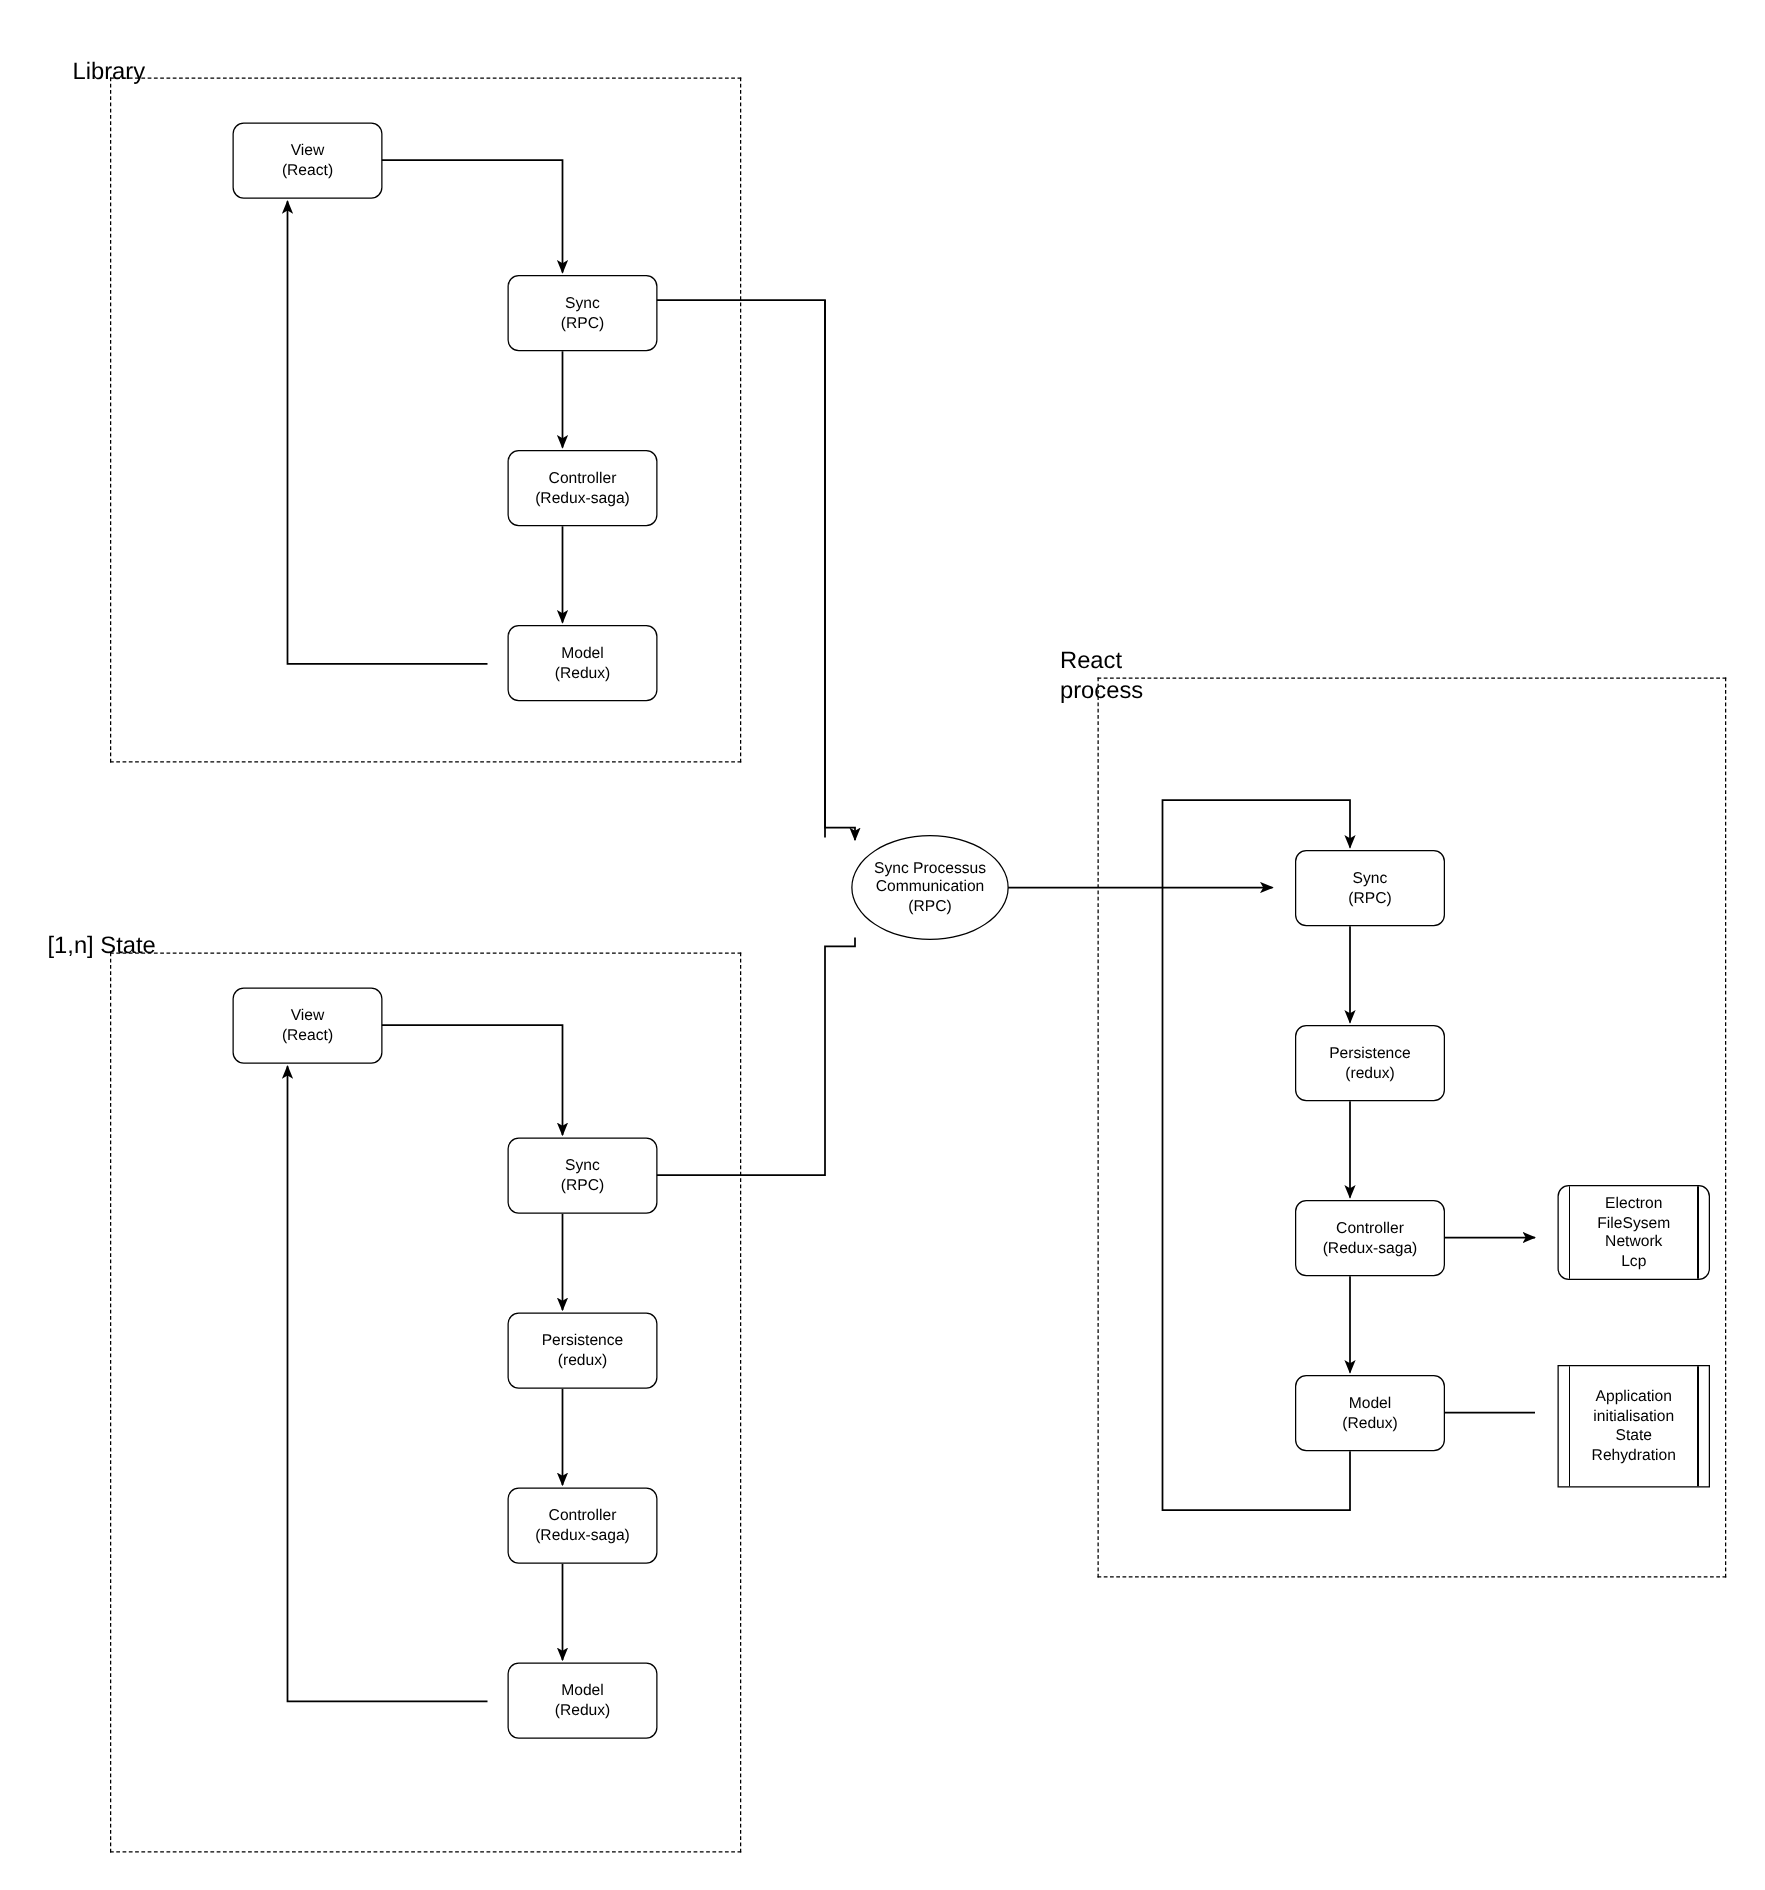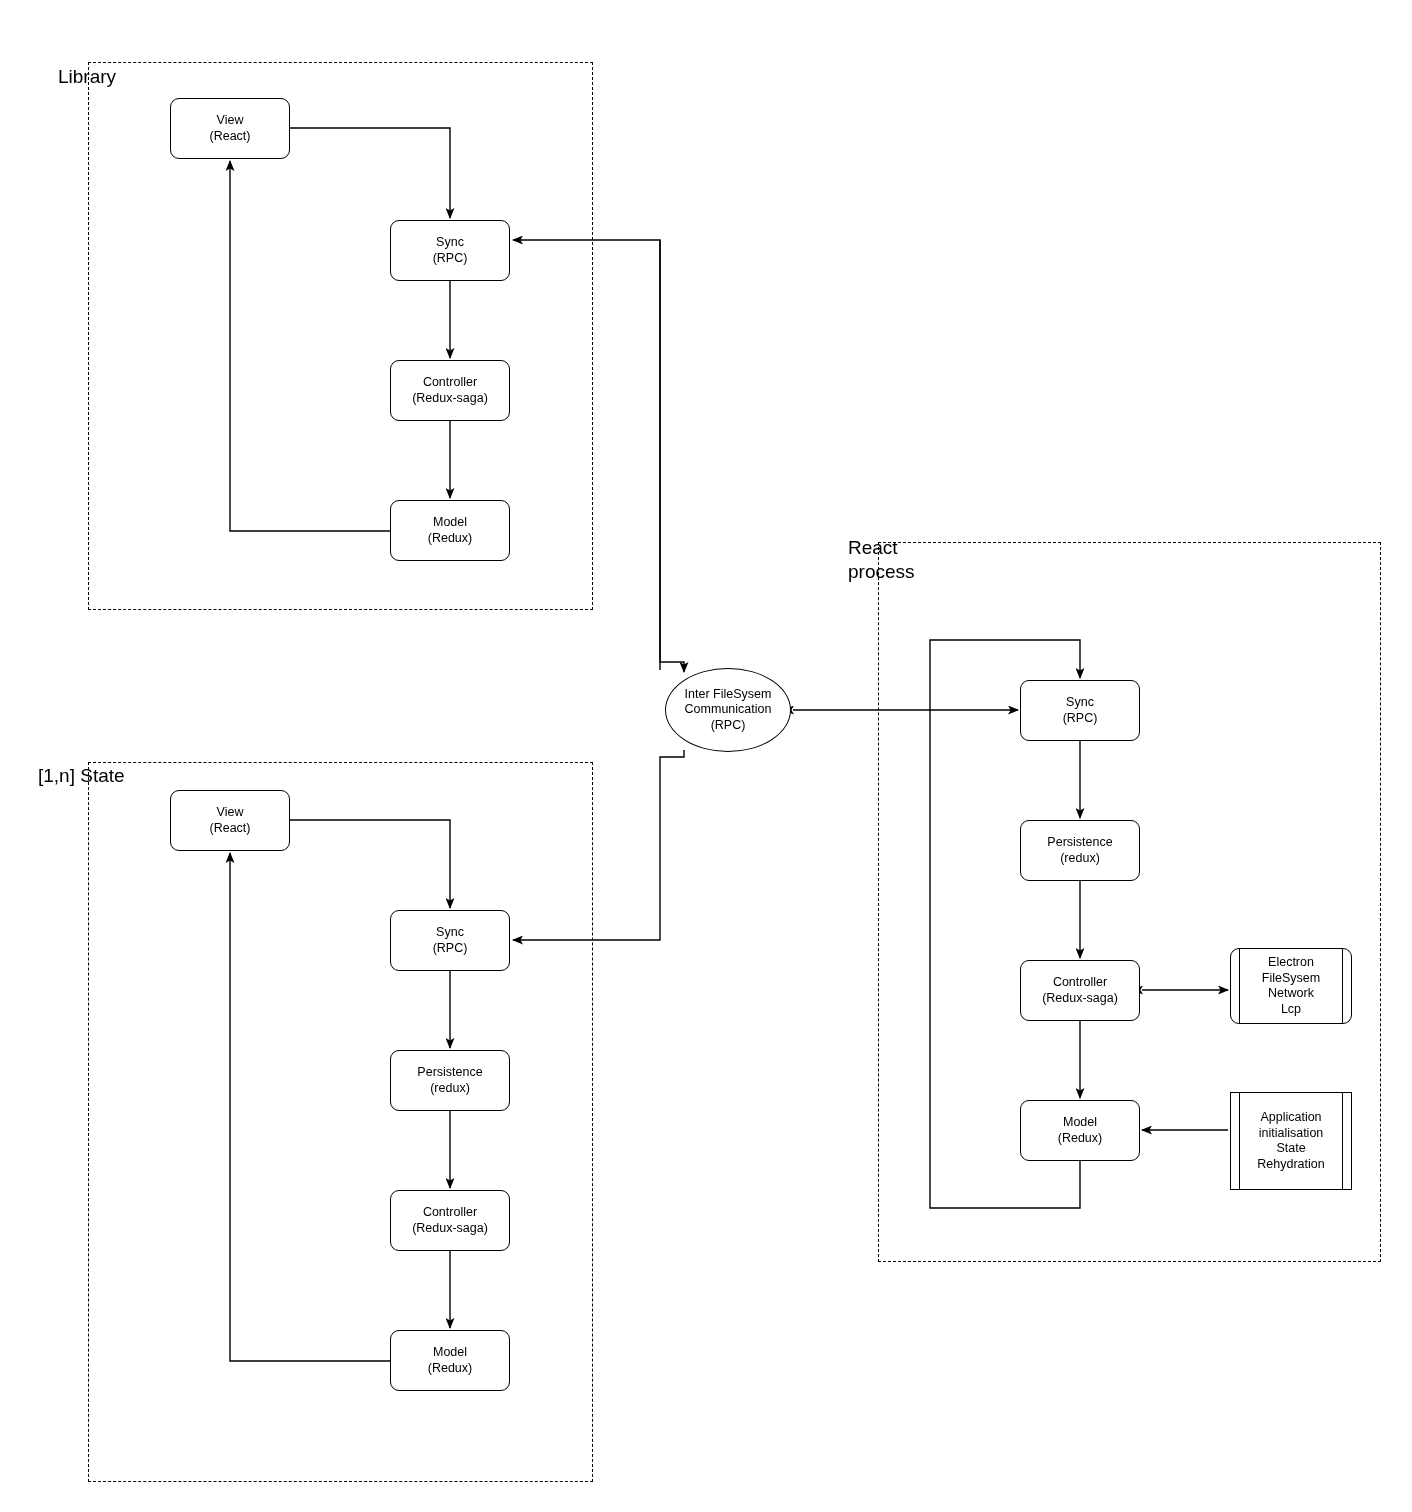--- a/index.html
+++ b/index.html
@@ -28,36 +28,36 @@
     background: transparent;
     box-sizing: border-box;
   }
   .group-label {
     position: absolute;
     font-size: 19px;
     color: #000000;
     line-height: 24px;
     white-space: pre;
     text-align: left;
-    margin-top: 19px;
   }
   .node {
     position: absolute;
     box-sizing: border-box;
     border: 1px solid #000000;
     background: #ffffff;
     display: flex;
     align-items: center;
     justify-content: center;
     text-align: center;
     font-size: 12.5px;
     line-height: 15.5px;
     color: #000000;
     white-space: pre-line;
     z-index: 2;
+    margin-left: 16px;
   }
   .node.rounded { border-radius: 9px; }
   .node.ellipse {
     border-radius: 50%;
     font-size: 12.5px;
     line-height: 15.5px;
   }
   .node.proc-round {
     border-radius: 9px;
     background:
@@ -121,21 +121,21 @@
     </div>
   <div id="nodes-layer">
       <div class="node rounded" style="left: 170px; top: 98px; width: 120px; height: 61px;"><span class="node-label">View
 (React)</span></div>
       <div class="node rounded" style="left: 390px; top: 220px; width: 120px; height: 61px;"><span class="node-label">Sync
 (RPC)</span></div>
       <div class="node rounded" style="left: 390px; top: 360px; width: 120px; height: 61px;"><span class="node-label">Controller
 (Redux-saga)</span></div>
       <div class="node rounded" style="left: 390px; top: 500px; width: 120px; height: 61px;"><span class="node-label">Model
 (Redux)</span></div>
-      <div class="node ellipse" style="left: 665px; top: 668px; width: 126px; height: 84px;"><span class="node-label">Inter FileSysem
+      <div class="node ellipse" style="left: 665px; top: 668px; width: 126px; height: 84px;"><span class="node-label">Sync Processus
 Communication
 (RPC)</span></div>
       <div class="node rounded" style="left: 170px; top: 790px; width: 120px; height: 61px;"><span class="node-label">View
 (React)</span></div>
       <div class="node rounded" style="left: 390px; top: 910px; width: 120px; height: 61px;"><span class="node-label">Sync
 (RPC)</span></div>
       <div class="node rounded" style="left: 390px; top: 1050px; width: 120px; height: 61px;"><span class="node-label">Persistence
 (redux)</span></div>
       <div class="node rounded" style="left: 390px; top: 1190px; width: 120px; height: 61px;"><span class="node-label">Controller
 (Redux-saga)</span></div>

